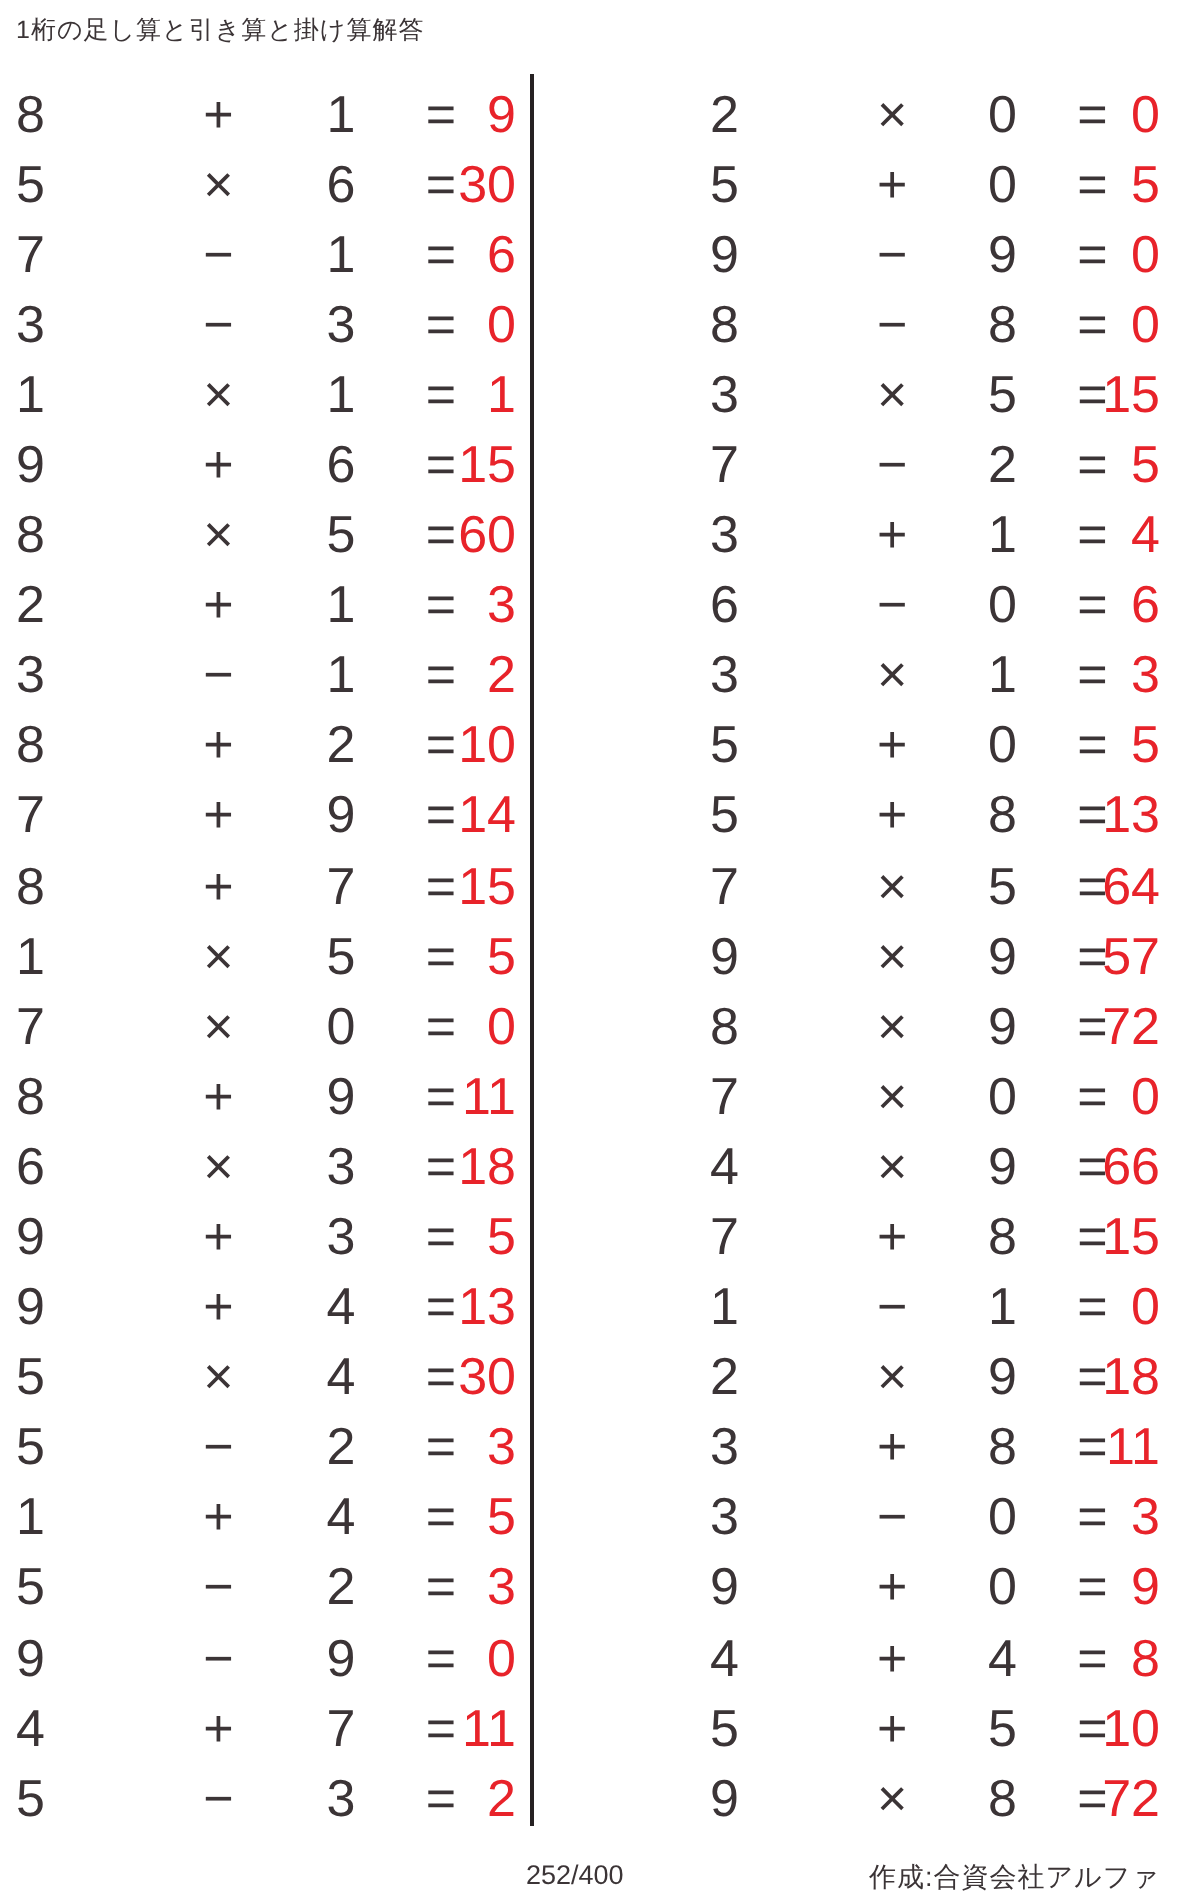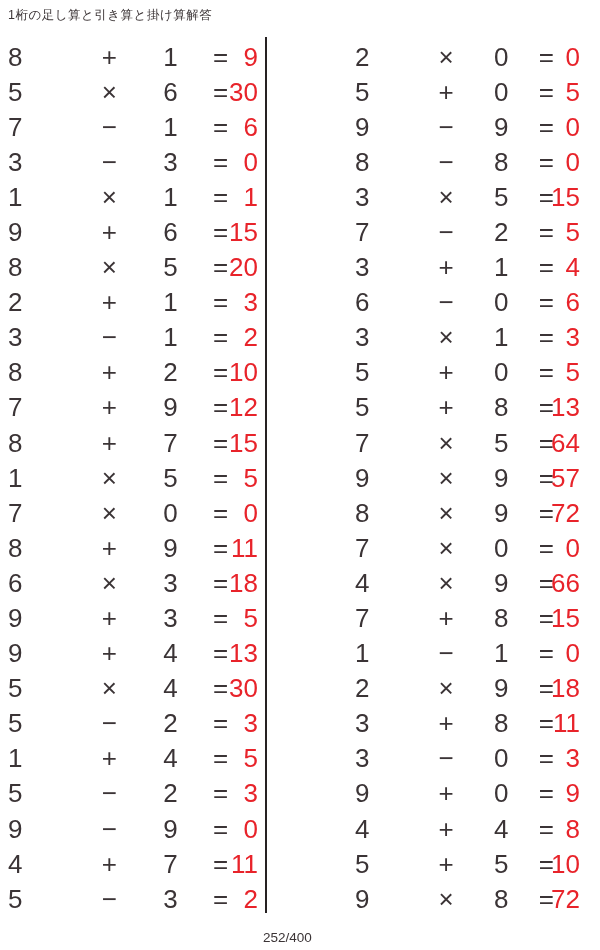--- a/index.html
+++ b/index.html
@@ -129,21 +129,21 @@
     <span class="f f-b">6</span>
     <span class="f f-eq">=</span>
     <span class="f f-ans">15</span>
   </div>
 
   <div class="eq-row">
     <span class="f f-a">8</span>
     <span class="f f-op">×</span>
     <span class="f f-b">5</span>
     <span class="f f-eq">=</span>
-    <span class="f f-ans">20</span>
+    <span class="f f-ans">60</span>
   </div>
 
   <div class="eq-row">
     <span class="f f-a">2</span>
     <span class="f f-op">+</span>
     <span class="f f-b">1</span>
     <span class="f f-eq">=</span>
     <span class="f f-ans">3</span>
   </div>
 
@@ -161,21 +161,21 @@
     <span class="f f-b">2</span>
     <span class="f f-eq">=</span>
     <span class="f f-ans">10</span>
   </div>
 
   <div class="eq-row">
     <span class="f f-a">7</span>
     <span class="f f-op">+</span>
     <span class="f f-b">9</span>
     <span class="f f-eq">=</span>
-    <span class="f f-ans">12</span>
+    <span class="f f-ans">14</span>
   </div>
 
   <div class="eq-row">
     <span class="f f-a">8</span>
     <span class="f f-op">+</span>
     <span class="f f-b">7</span>
     <span class="f f-eq">=</span>
     <span class="f f-ans">15</span>
   </div>
 
@@ -481,13 +481,14 @@
     <span class="f f-a">9</span>
     <span class="f f-op">×</span>
     <span class="f f-b">8</span>
     <span class="f f-eq">=</span>
     <span class="f f-ans">72</span>
   </div>
 </div>
 
   <div class="footer-page">252/400</div>
 
+  <div class="footer-credit">作成:合資会社アルファ</div>
 </div>
 
 </body></html>

